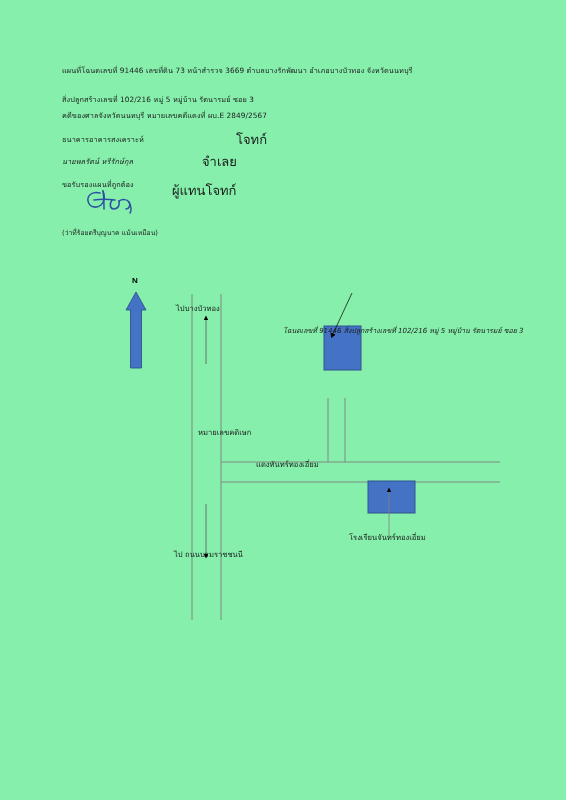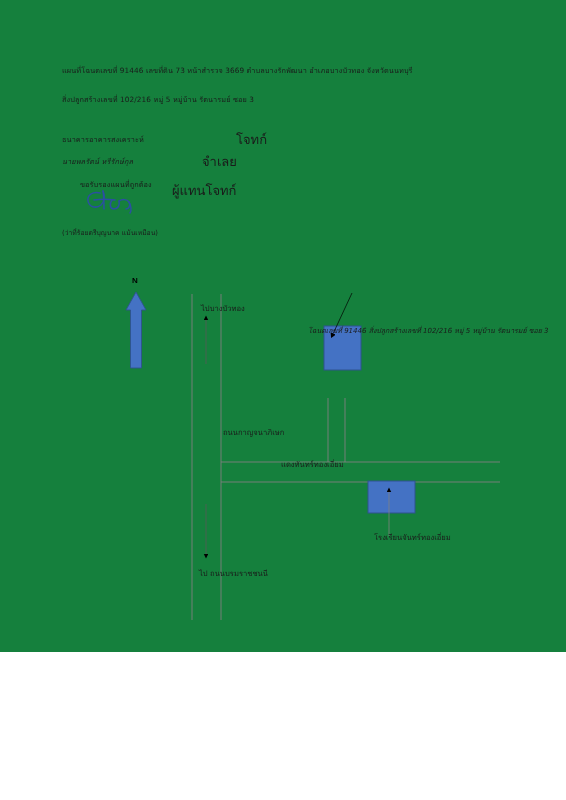--- a/index.html
+++ b/index.html
@@ -8,22 +8,22 @@
     padding: 0;
     background: #ffffff;
   }
   body {
     font-family: "DejaVu Sans", "Liberation Sans", sans-serif;
     color: #000000;
   }
   #page {
     position: relative;
     width: 566px;
-    height: 652px;
-    background: #15803d;
+    height: 800px;
+    background: #86efac;
     overflow: hidden;
   }
 
   
   .doc-line {
     position: absolute;
     font-size: 7.3px;
     line-height: 10px;
     white-space: nowrap;
     letter-spacing: 0.1px;
@@ -62,21 +62,20 @@
     height: 360px;
   }
   #map svg { display: block; }
 
   .map-label {
     position: absolute;
     font-size: 7.6px;
     white-space: nowrap;
     color: #1a1a1a;
     line-height: 10px;
-    margin-left: 25px;
   }
   .map-label.small {
     font-size: 7px;
     font-style: italic;
   }
   .north-letter {
     position: absolute;
     font-size: 8px;
     font-weight: bold;
     color: #000000;
@@ -85,28 +84,29 @@
 </style>
 </head>
 <body>
 
 <div id="page">
 
   <div class="doc-line" style="left:62px; top:66px;">แผนที่โฉนดเลขที่ 91446 เลขที่ดิน 73 หน้าสำรวจ 3669 ตำบลบางรักพัฒนา อำเภอบางบัวทอง จังหวัดนนทบุรี</div>
 
   <div class="doc-line" style="left:62px; top:89px;margin-top:6px;">สิ่งปลูกสร้างเลขที่ 102/216 หมู่ 5  หมู่บ้าน รัตนารมย์ ซอย 3</div>
 
+  <div class="doc-line" style="left:62px; top:111px;">คดีของศาลจังหวัดนนทบุรี หมายเลขคดีแดงที่ ผบ.E 2849/2567</div>
 
   <div class="doc-line" style="left:62px; top:135px;">ธนาคารอาคารสงเคราะห์</div>
   <div class="label-right" style="left:236px; top:135px;">โจทก์</div>
 
   <div class="doc-line" style="left:62px; top:157px;font-style:italic;">นายพลรัตน์ หรีรักษ์กุล</div>
   <div class="label-right" style="left:202px; top:157px;">จำเลย</div>
 
-  <div class="doc-line" style="left:80px; top:180px;">ขอรับรองแผนที่ถูกต้อง</div>
+  <div class="doc-line" style="left:62px; top:180px;">ขอรับรองแผนที่ถูกต้อง</div>
 
   <svg id="signature-mark" viewBox="0 0 62 28">
     <g fill="none" stroke="#2B4FA2" stroke-width="1.5" stroke-linecap="round" stroke-linejoin="round">
       <path d="M16,5 C9,3 3,7 4,13 C5,19 12,21 17,17 C21,13 21,7 19,3"></path>
       <path d="M19,3 C20,9 20,16 20,21"></path>
       <path d="M10,12 C16,11 24,11 31,12"></path>
       <path d="M28,12 C25,16 26,21 30,21 C34,21 36,17 35,13"></path>
       <path d="M35,13 C38,11 43,11 45,14 C47,17 45,21 42,21"></path>
       <path d="M45,14 C47,18 48,22 46,25"></path>
     </g>
@@ -156,23 +156,23 @@
       <line x1="389" y1="268" x2="389" y2="222" stroke="#808080" stroke-width="0.8" marker-end="url(#arrow-black)"></line>
 
     </svg>
 
     <div class="north-letter" style="left:132px; top:8px;">N</div>
 
     <div class="map-label" style="left:176px; top:36px;">ไปบางบัวทอง</div>
 
     <div class="map-label small" style="left:283px; top:58px;">โฉนดเลขที่ 91446 สิ่งปลูกสร้างเลขที่ 102/216 หมู่ 5   หมู่บ้าน รัตนารมย์ ซอย 3</div>
 
-    <div class="map-label" style="left:198px; top:160px;">ถนนกาญจนาภิเษก</div>
+    <div class="map-label" style="left:198px; top:160px;">หมายเลขคดิเษก</div>
 
     <div class="map-label" style="left:256px; top:192px;">แดงทันทร์ทองเอี่ยม</div>
 
-    <div class="map-label" style="left:174px; top:301px;">ไป ถนนบรมราชชนนี</div>
+    <div class="map-label" style="left:174px; top:282px;">ไป ถนนบรมราชชนนี</div>
 
     <div class="map-label" style="left:349px; top:265px;">โรงเรียนจันทร์ทองเอี่ยม</div>
 
   </div>
 
 </div>
 
 </body></html>

